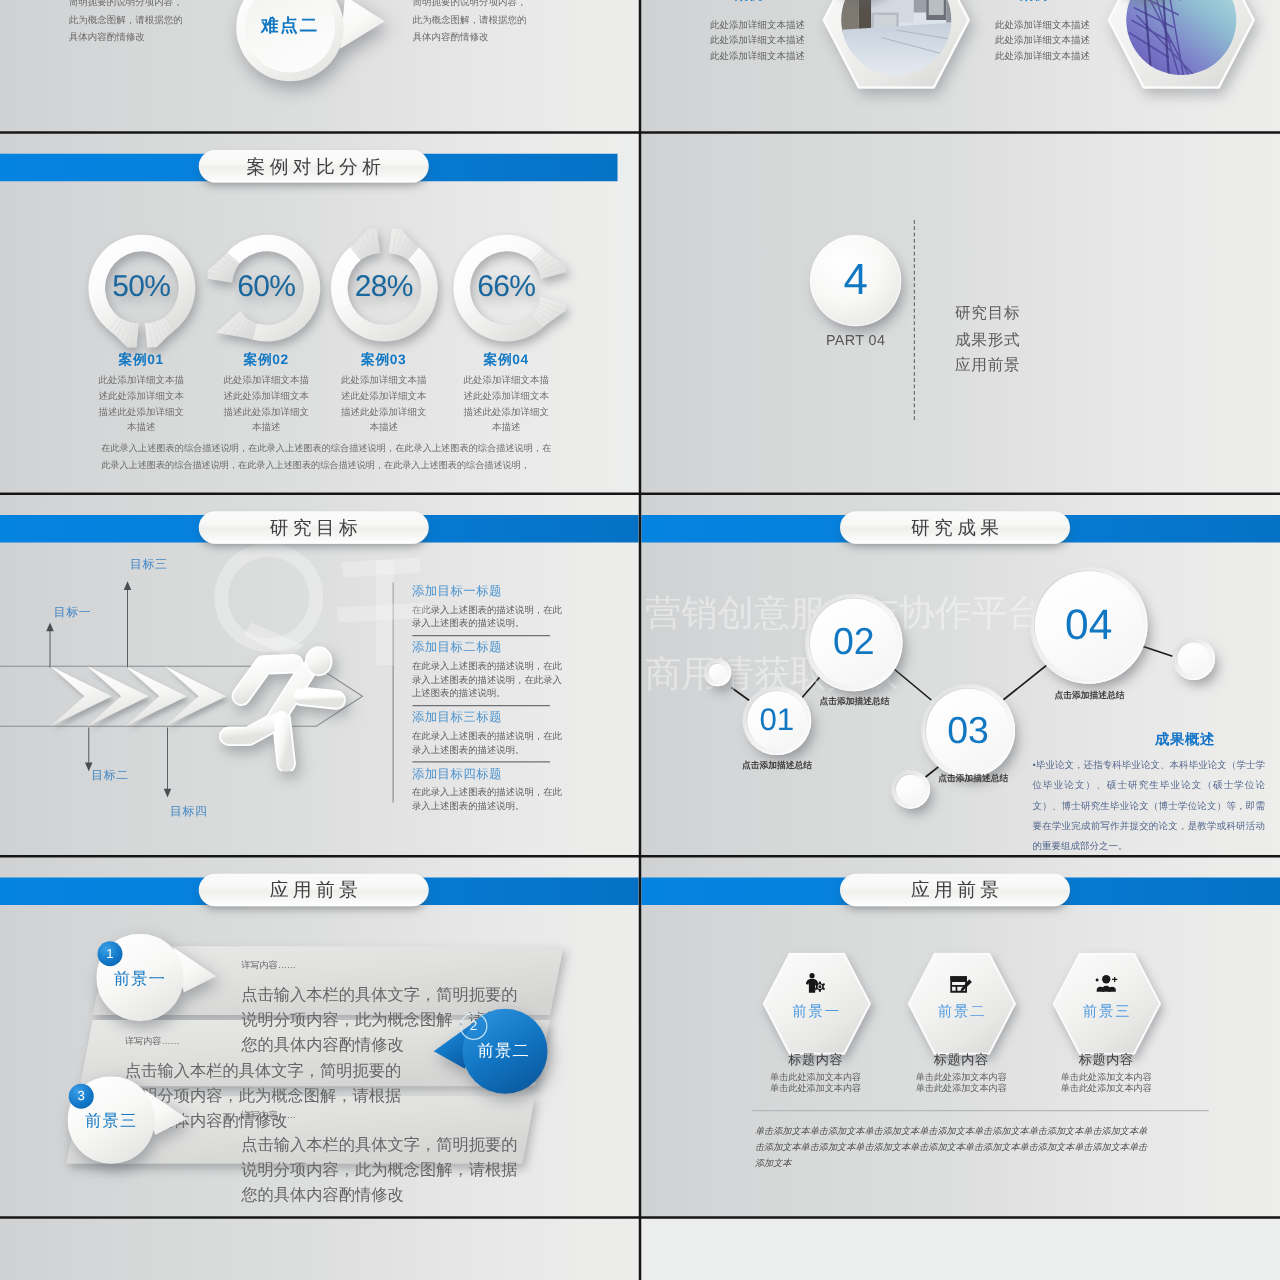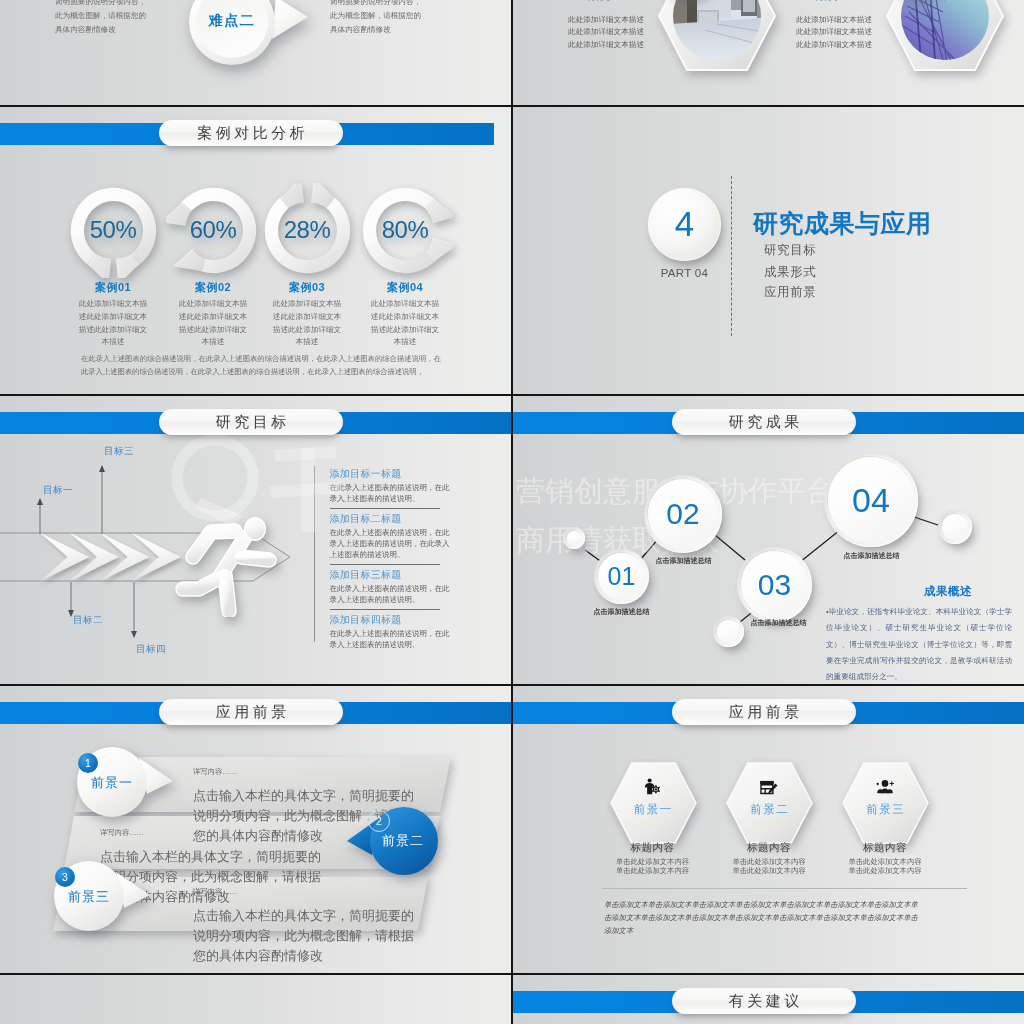--- a/index.html
+++ b/index.html
@@ -331,35 +331,34 @@
         <div class="ddesc" data-name="donut-description">此处添加详细文本描述此处添加详细文本描述此处添加详细文本描述</div>
       </div>
       <div class="donutcell" data-name="donut-cell" style="left:313px">
         <div class="donut" data-name="donut-chart">
           <svg viewBox="0 0 100 100" width="95" height="95" data-name="donut-svg">
               <path d="M80.11,83.44 L82.57,81.32 L85.17,79.25 L87.95,77.19 L90.93,75.08 L94.12,72.85 L97.55,70.43 L101.20,67.75 L105.06,64.75 L78.49,57.64 L78.05,59.73 L77.45,61.79 L76.70,63.82 L75.79,65.81 L74.74,67.73 L73.55,69.58 L72.21,71.36 L70.74,73.04 Z" fill="url(#tailgrad)" data-name="donut-tail"></path>
               <path d="M80.11,16.56 L82.57,18.68 L85.17,20.75 L87.95,22.81 L90.93,24.92 L94.12,27.15 L97.55,29.57 L101.20,32.25 L105.06,35.25 L78.49,42.36 L78.05,40.27 L77.45,38.21 L76.70,36.18 L75.79,34.19 L74.74,32.27 L73.55,30.42 L72.21,28.64 L70.74,26.96 Z" fill="url(#tailgrad)" data-name="donut-tail"></path>
               <path d="M72.67,70.77 L83.42,80.63 M74.36,68.36 L87.00,77.88 M75.79,65.81 L90.93,75.08 M76.96,63.15 L95.24,72.06 M77.87,60.42 L99.96,68.68 M72.67,29.23 L83.42,19.37 M74.36,31.64 L87.00,22.12 M75.79,34.19 L90.93,24.92 M76.96,36.85 L95.24,27.94 M77.87,39.58 L99.96,31.32" stroke="#d5d6d6" stroke-width="0.5" fill="none" opacity=".8" data-name="donut-tail-ribs"></path>
               <path d="M80.11,83.44 A45,45 0 1 1 80.11,16.56 L70.74,26.96 A31,31 0 1 0 70.74,73.04 Z" fill="url(#ringgrad)" data-name="donut-arc"></path>
             </svg>
-          <div class="pct" data-name="donut-percent">80%</div>
+          <div class="pct" data-name="donut-percent">66%</div>
         </div>
         <div class="dlabel blue" data-name="donut-label">案例04</div>
         <div class="ddesc" data-name="donut-description">此处添加详细文本描述此处添加详细文本描述此处添加详细文本描述</div>
       </div>
     </div>
     <div class="csummary" data-name="summary-text">在此录入上述图表的综合描述说明，在此录入上述图表的综合描述说明，在此录入上述图表的综合描述说明，在此录入上述图表的综合描述说明，在此录入上述图表的综合描述说明，在此录入上述图表的综合描述说明，</div>
   </div>
   <div class="slide" id="slide-part-04" data-name="slide-part-04" style="left:513px;top:107px;width:511px;height:287px">
     <div class="p4circle" data-name="part-number-circle">
       <span data-name="part-number">4</span>
     </div>
     <div class="p4part" data-name="part-label">PART 04</div>
     <div class="p4dash" data-name="dashed-divider"></div>
-    <div class="p4title" data-name="part-title">研究成果与应用</div>
     <div class="p4b" data-name="part-bullet" style="top:135px">研究目标</div>
     <div class="p4b" data-name="part-bullet" style="top:157px">成果形式</div>
     <div class="p4b" data-name="part-bullet" style="top:177px">应用前景</div>
   </div>
   <div class="slide" id="slide-goals" data-name="slide-goals" style="left:0px;top:396px;width:511px;height:288px">
     <div class="wmwrap" data-name="watermark-layer">
       <svg class="wmlogo" viewBox="0 0 200 120" width="200" height="120" data-name="watermark-logo" style="left:165px;top:28px">
         <g fill="none" stroke="rgba(255,255,255,.30)" stroke-width="11">
           <circle cx="50" cy="54" r="38"></circle>
         </g>
@@ -606,24 +605,18 @@
       <div class="hexhead" data-name="hexagon-heading">标题内容</div>
       <div class="hexlines" data-name="hexagon-lines">
       <div class="hexline" data-name="hexagon-line">单击此处添加文本内容</div>
       <div class="hexline" data-name="hexagon-line">单击此处添加文本内容</div>
       </div>
     </div>
     <div class="hexrule" data-name="hex-footer-rule"></div>
     <div class="hexfooter" data-name="hex-footer-text">单击添加文本单击添加文本单击添加文本单击添加文本单击添加文本单击添加文本单击添加文本单击添加文本单击添加文本单击添加文本单击添加文本单击添加文本单击添加文本单击添加文本单击添加文本</div>
   </div>
   <div class="slide" id="slide-bottom-left" data-name="slide-bottom-left" style="left:0px;top:975px;width:511px;height:49px"></div>
-  <div class="slide" id="slide-suggestion" data-name="slide-suggestion" style="left:513px;top:975px;width:511px;height:49px">
-    <div class="band" data-name="title-band" style="left:0;top:16px"></div>
-    <div class="pill" data-name="slide-title-pill" style="left:159px;top:13px;width:184px">
-      <span data-name="slide-title">有关建议</span>
-    </div>
-  </div>
   <div class="hr" data-name="grid-divider" style="top:105px"></div>
   <div class="hr" data-name="grid-divider" style="top:394px"></div>
   <div class="hr" data-name="grid-divider" style="top:684px"></div>
   <div class="hr" data-name="grid-divider" style="top:973px"></div>
   <div class="vr" data-name="grid-divider-vertical" style="left:511px"></div>
 </div>
 
 </body></html>

